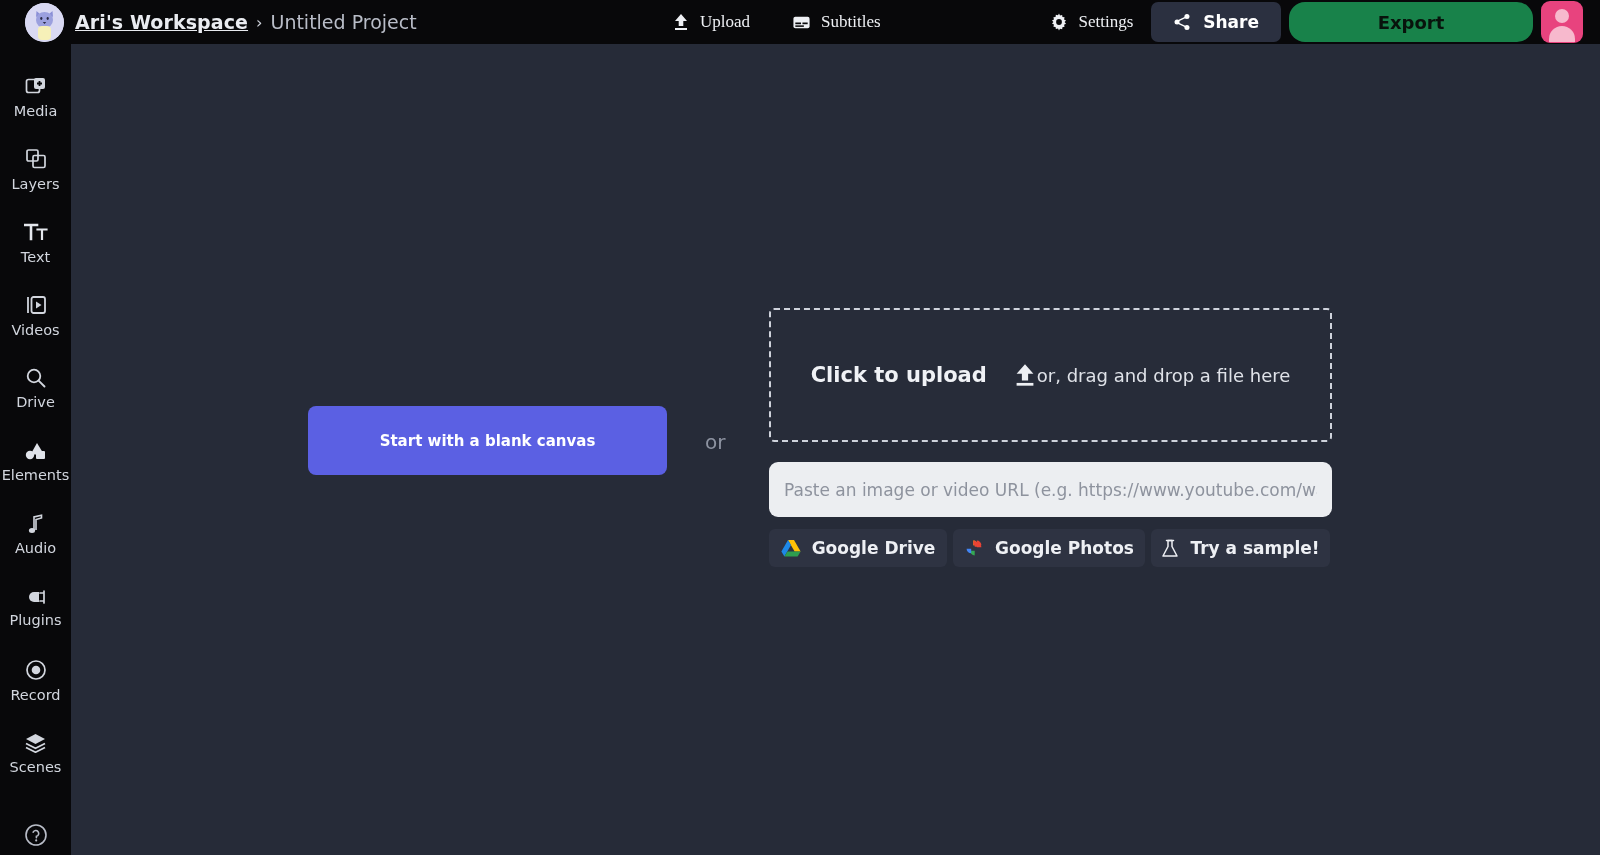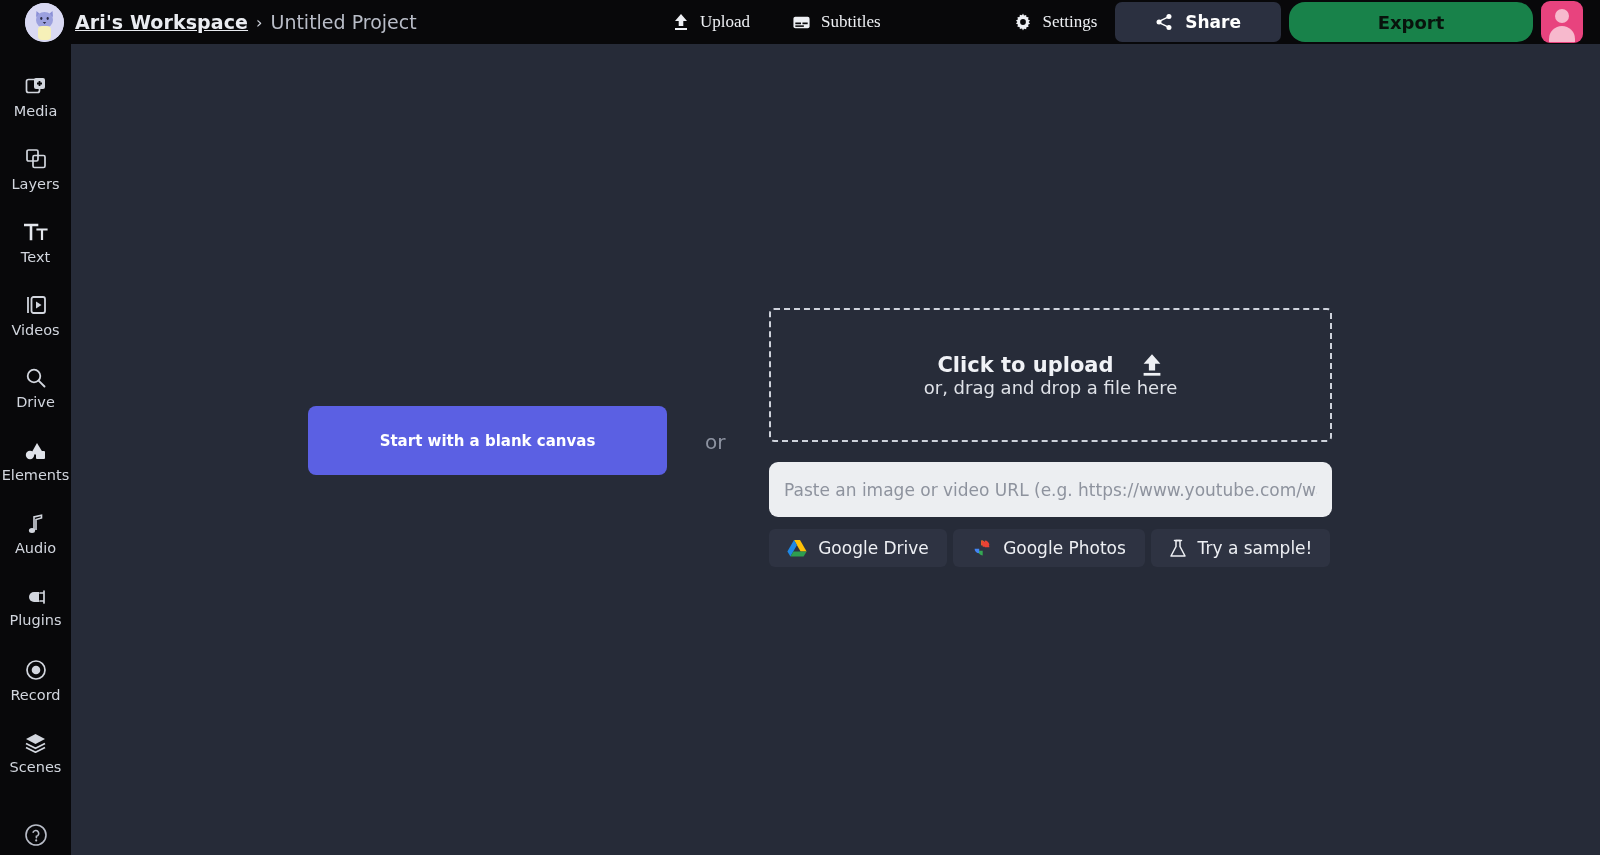--- a/index.html
+++ b/index.html
@@ -37,21 +37,21 @@
     color: #eef0f4; font-size: 17px; background: none; border: 0;
     cursor: pointer; padding: 5px 4px; font-family: Liberation Serif, serif;
   }
   .right-actions {
     position: absolute; right: 12px; top: 0; height: 44px;
     display: flex; align-items: center; gap: 8px; padding-right: 5px;
   }
   .settings-btn { margin-right: 6px; }
   .share-btn {
     background: #2b3040; border-radius: 7px; height: 40px;
-    padding: 0 40px; color: #fff; font-size: 17px; font-weight: 600;
+    padding: 0 22px; color: #fff; font-size: 17px; font-weight: 600;
     display: flex; align-items: center; gap: 12px; border: 0; cursor: pointer;
     font-family: inherit;
   }
   .export-btn {
     background: #18824a; border-radius: 16px; height: 40px; width: 244px;
     color: #08130c; font-size: 18px; font-weight: 700; border: 0; cursor: pointer;
     font-family: inherit;
   }
   .user-avatar {
     width: 42px; height: 42px; border-radius: 9px; background: #e8437e;
@@ -92,38 +92,38 @@
   .or-text {
     position: absolute; left: 634px; top: 386px;
     font-size: 20px; color: #8d93a1;
   }
 
   .upload-col { position: absolute; left: 698px; top: 264px; width: 563px; }
 
   .dropzone {
     height: 134px; border: 2px dashed #cfd3dc; border-radius: 5px;
     background: #272c39;
-    display: flex; flex-direction: column; align-items: center; justify-content: center;
+    display: flex; flex-direction: row; align-items: center; justify-content: center;
     cursor: pointer;
   }
   .dz-top { display: flex; align-items: center; gap: 26px; }
   .dz-title { font-size: 21px; color: #f0f2f6; font-weight: 600; }
   .dz-sub { font-size: 18px; color: #dfe2e8; }
 
   .url-input {
     margin-top: 20px; width: 563px; height: 55px; border-radius: 9px;
     background: #eceef1; border: 0; outline: none;
     padding: 0 15px; font-size: 17px; color: #2b2f3a; font-family: inherit;
   }
   .url-input::placeholder { color: #8e939e; }
 
   .src-row { margin-top: 12px; display: flex; gap: 6px; }
   .src-btn {
     height: 38px; border-radius: 6px; background: #2e3342; border: 0; cursor: pointer;
-    color: #eef0f4; font-size: 17px; font-weight: 400;
+    color: #eef0f4; font-size: 17px; font-weight: 700;
     display: flex; align-items: center; justify-content: center; gap: 11px;
     font-family: inherit; padding: 0 10px; text-align: right;
   }
   .src-drive { width: 178px; }
   .src-photos { width: 192px; }
   .src-sample { width: 179px; }
   svg { display: block; }
 </style>
 </head>
 <body>

